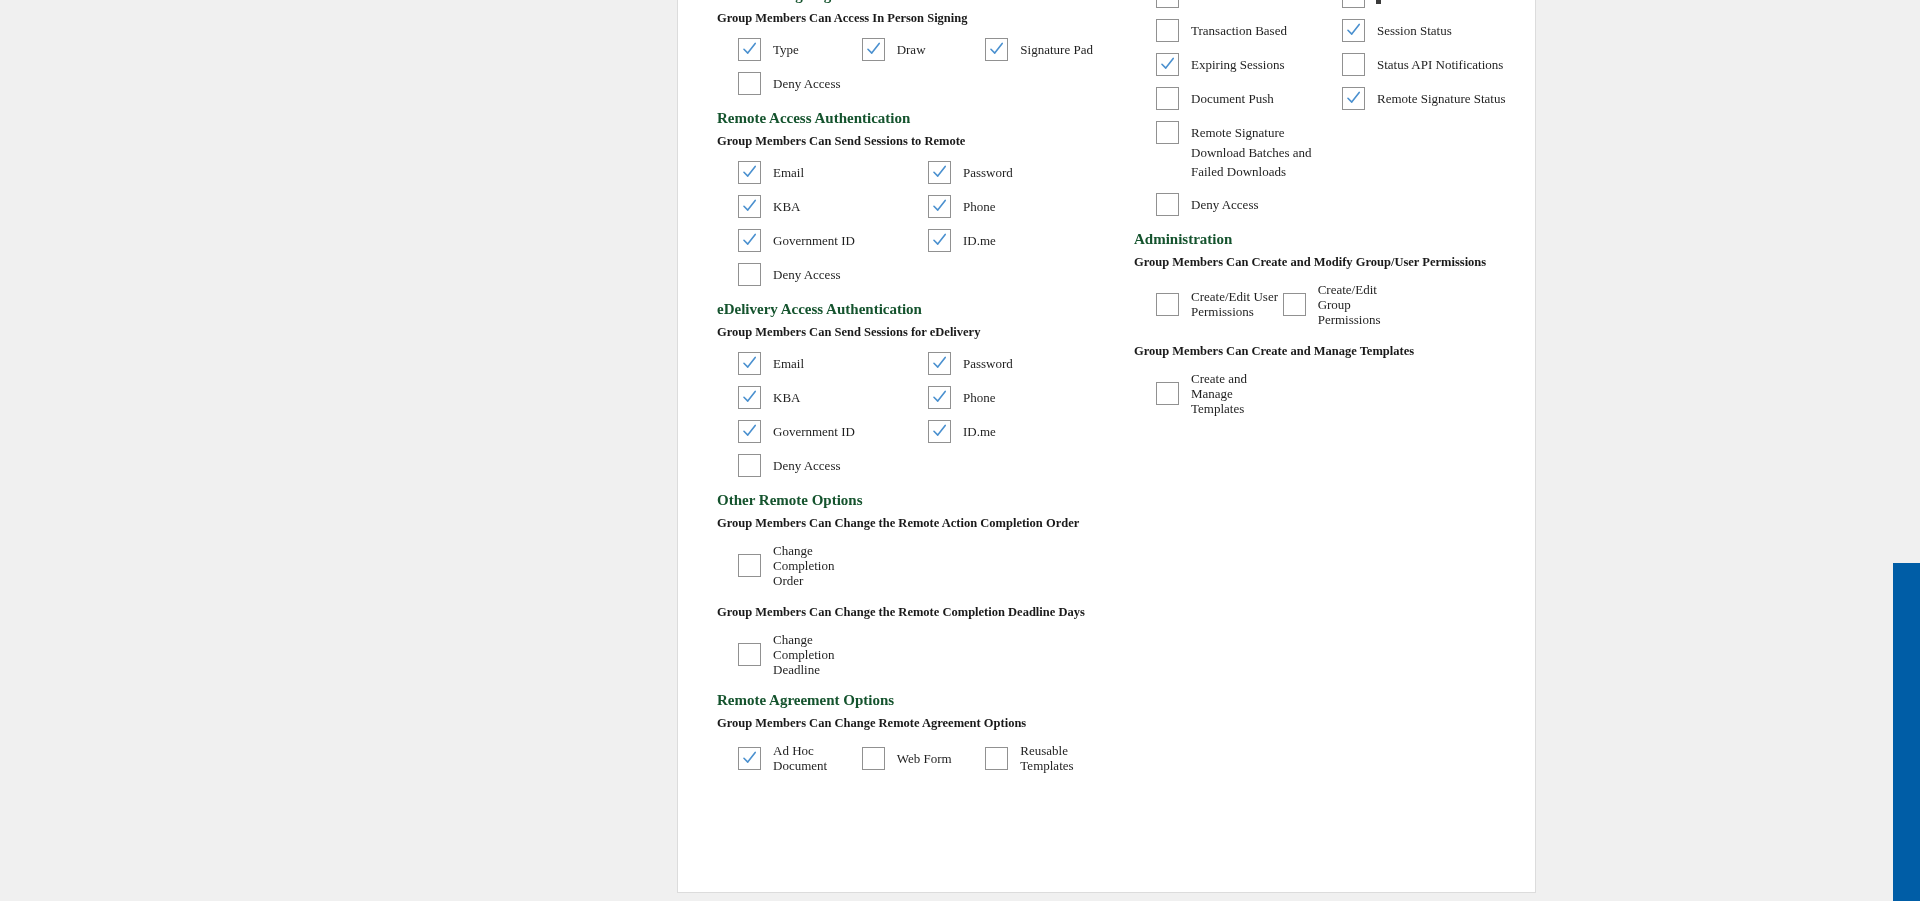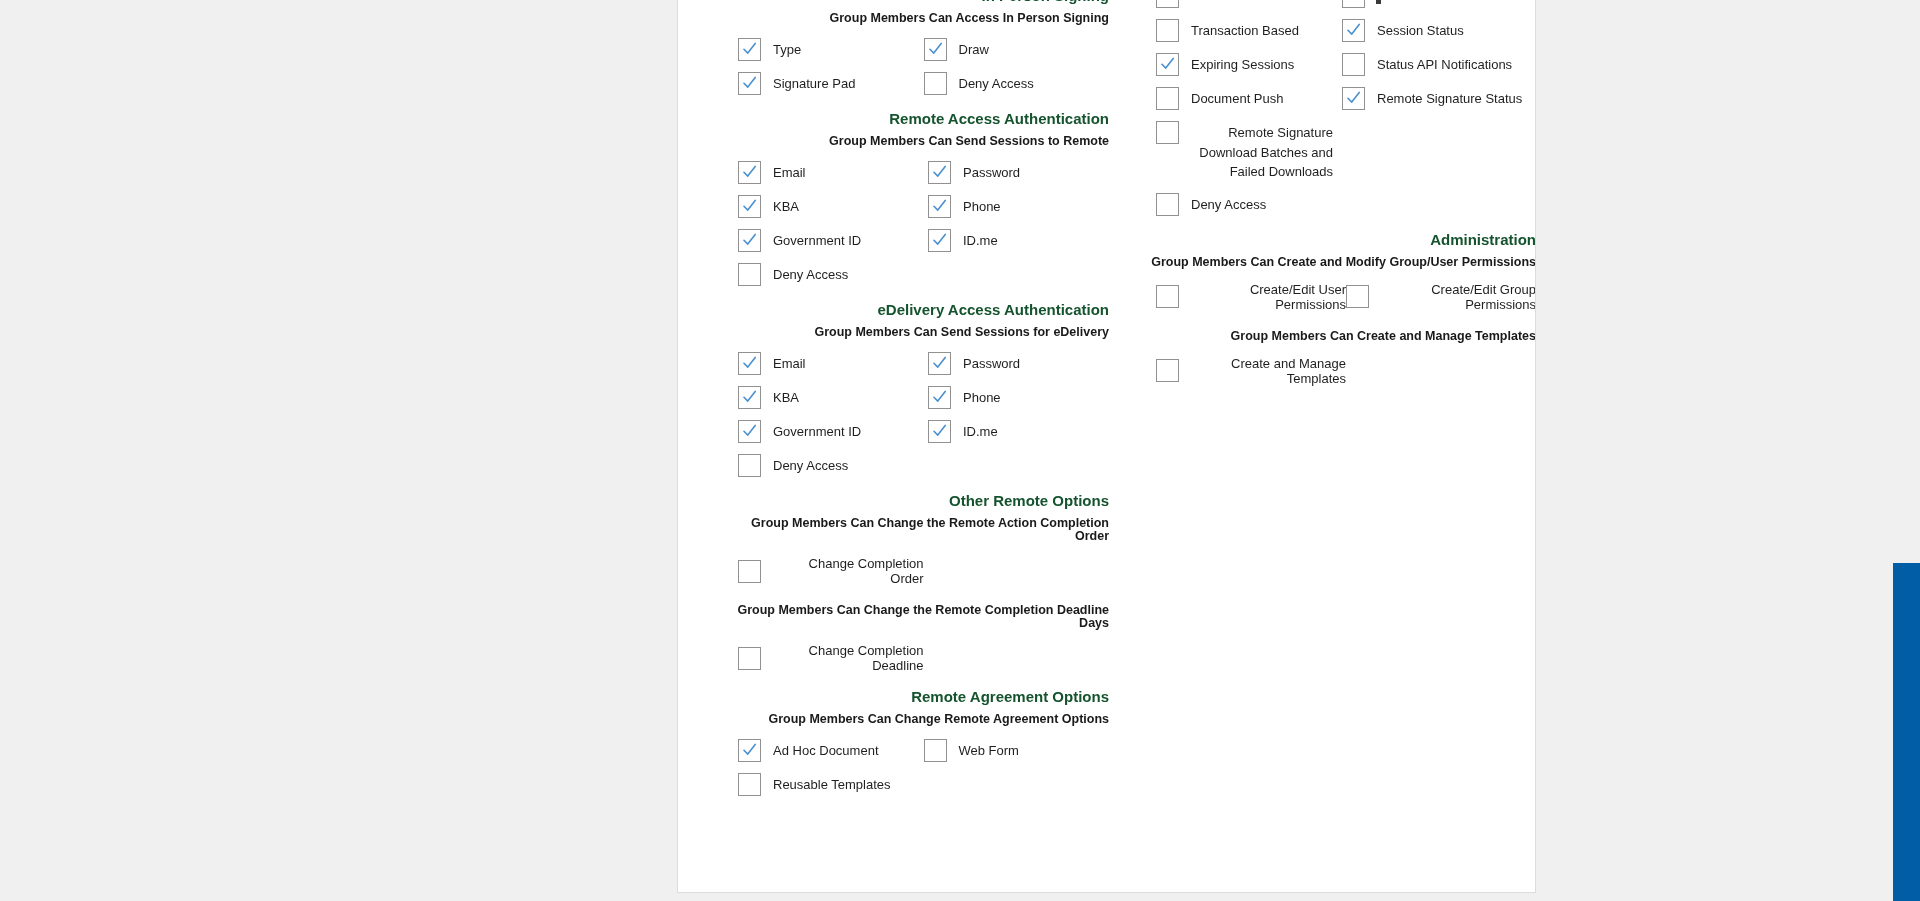--- a/index.html
+++ b/index.html
@@ -1,30 +1,30 @@
 <!DOCTYPE html>
 <html><head>
 <meta charset="utf-8">
 <style>
   html,body{margin:0;padding:0;background:#f0f0f0;}
   .canvas{position:relative;width:1920px;height:901px;background:#f0f0f0;overflow:hidden;
-          font-family:Liberation Sans, sans-serif;text-align:right;-webkit-font-smoothing:antialiased;}
+          font-family:Liberation Serif, serif;-webkit-font-smoothing:antialiased;}
   .panel{position:absolute;left:677px;top:0;width:859px;height:893px;background:#ffffff;
          border-left:1px solid #dcdcdc;border-right:1px solid #dcdcdc;border-bottom:1px solid #dcdcdc;
          box-sizing:border-box;overflow:hidden;}
   .col{position:absolute;top:0;}
   .col-left{left:39px;width:392px;}
   .col-right{left:444px;width:402px;margin-left:12px;}
   h2.sec{font-size:15px;line-height:15px;font-weight:700;color:#14532d;margin:16px 0 9px 0;}
   .col-left section:first-child h2.sec{margin-top:-12px;}
   h3.sub{font-size:12.5px;line-height:13px;font-weight:700;color:#1a1a1a;margin:0 0 13px 0;}
   .grp + .grp{margin-top:18px;}
   .rows{display:grid;row-gap:11px;padding-left:21px;}
   .col-right .rows{padding-left:22px;}
-  .rows.cols-1{grid-template-columns:1fr 1fr;}
+  .rows.cols-1{grid-template-columns:1fr 1fr 1fr;}
   .rows.cols-2{grid-template-columns:190px 1fr;}
   .col-right .rows.cols-2{grid-template-columns:186px 1fr;}
   #notif-rows{margin-top:-15px;}
   .row{display:flex;align-items:center;gap:12px;min-height:23px;}
   .row.full{grid-column:1 / -1;}
   .row.multiline{align-items:flex-start;}
   .row.multiline .lbl{max-width:142px;line-height:19.5px;padding-top:2px;}
   .cb{flex:0 0 auto;width:23px;height:23px;box-sizing:border-box;border:1px solid #919191;
       background:#fff;display:flex;align-items:center;justify-content:center;cursor:pointer;}
   .cb svg{width:19px;height:19px;margin-top:-2px;}

